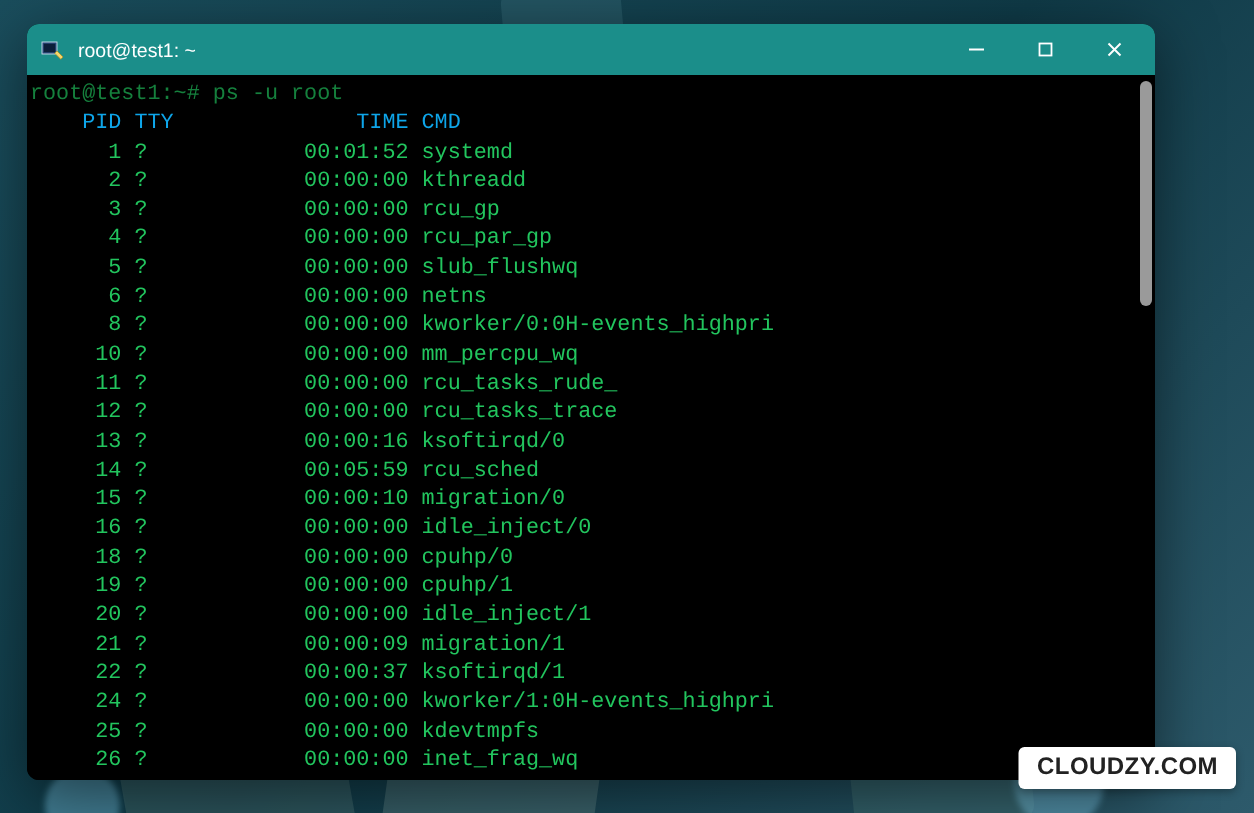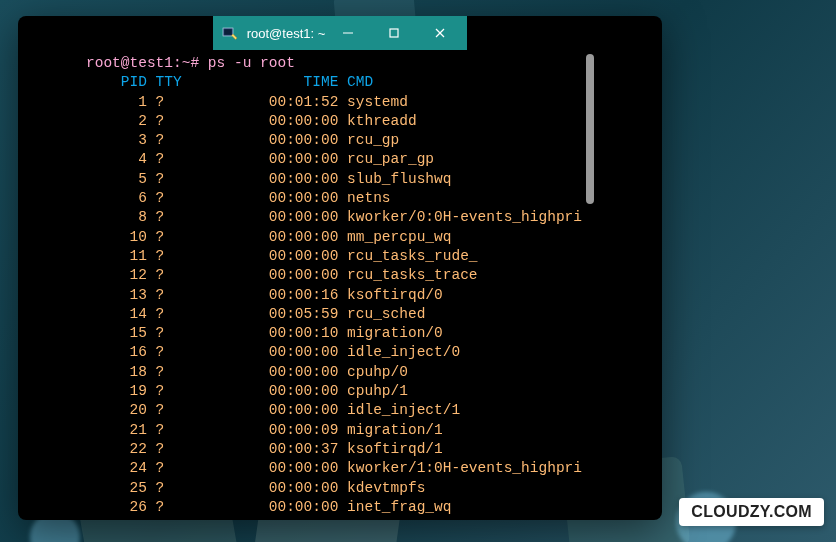--- a/index.html
+++ b/index.html
@@ -20,29 +20,28 @@
   .bg-shape.s2 { width:140px; height:100px; border-radius:10px; bottom:-20px; left:260px; transform: rotate(8deg); background:#6a8d8d; }
   .bg-shape.s3 { width:80px; height:70px; border-radius:10px; top:-10px; right:420px; background:#3a6d7a; transform: rotate(-5deg);}
   .bg-shape.s4 { width:120px; height:90px; border-radius:10px; bottom:-10px; right:150px; background:#4a7a7a; transform: rotate(-6deg);}
   .bg-shape.s5 { position:absolute; width:60px;height:60px; border-radius:50%; bottom:-10px; right:100px; background:#8addff; filter: blur(2px);}
   .bg-shape.s6 { position:absolute; width:50px;height:50px; border-radius:50%; bottom:-20px; left:30px; background:#8addff; filter: blur(2px);}
 
   .window {
     position: absolute;
     top: 16px;
     left: 18px;
-    width: 644px;
+    width: 752px;
     height: 504px;
     background: #000;
     border-radius: 8px;
     overflow: hidden;
     box-shadow: 0 10px 40px rgba(0,0,0,0.5);
     display: flex;
     flex-direction: column;
-    align-items: center;
   }
   .titlebar {
     height: 34px;
     background: #1b8e8a;
     display: flex;
     align-items: center;
     padding: 0 4px 0 8px;
     color: #fff;
     flex-shrink: 0;
   }
@@ -87,23 +86,23 @@
   }
   .scrollbar .thumb {
     position: absolute;
     top: 4px;
     left: 2px;
     width: 8px;
     height: 150px;
     background: #9a9a9a;
     border-radius: 4px;
   }
-  .prompt-user { color: #f9a8d4; }
+  .prompt-user { color: #15803d; }
   .header-row { color: #0ea5e9; }
-  .row { color: #fdba74; }
+  .row { color: #22c55e; }
 
   .watermark {
     position: absolute;
     bottom: 16px;
     right: 12px;
     background: #fff;
     color: #222;
     font-family: "Segoe UI", Arial, sans-serif;
     font-size: 16px;
     font-weight: 600;

